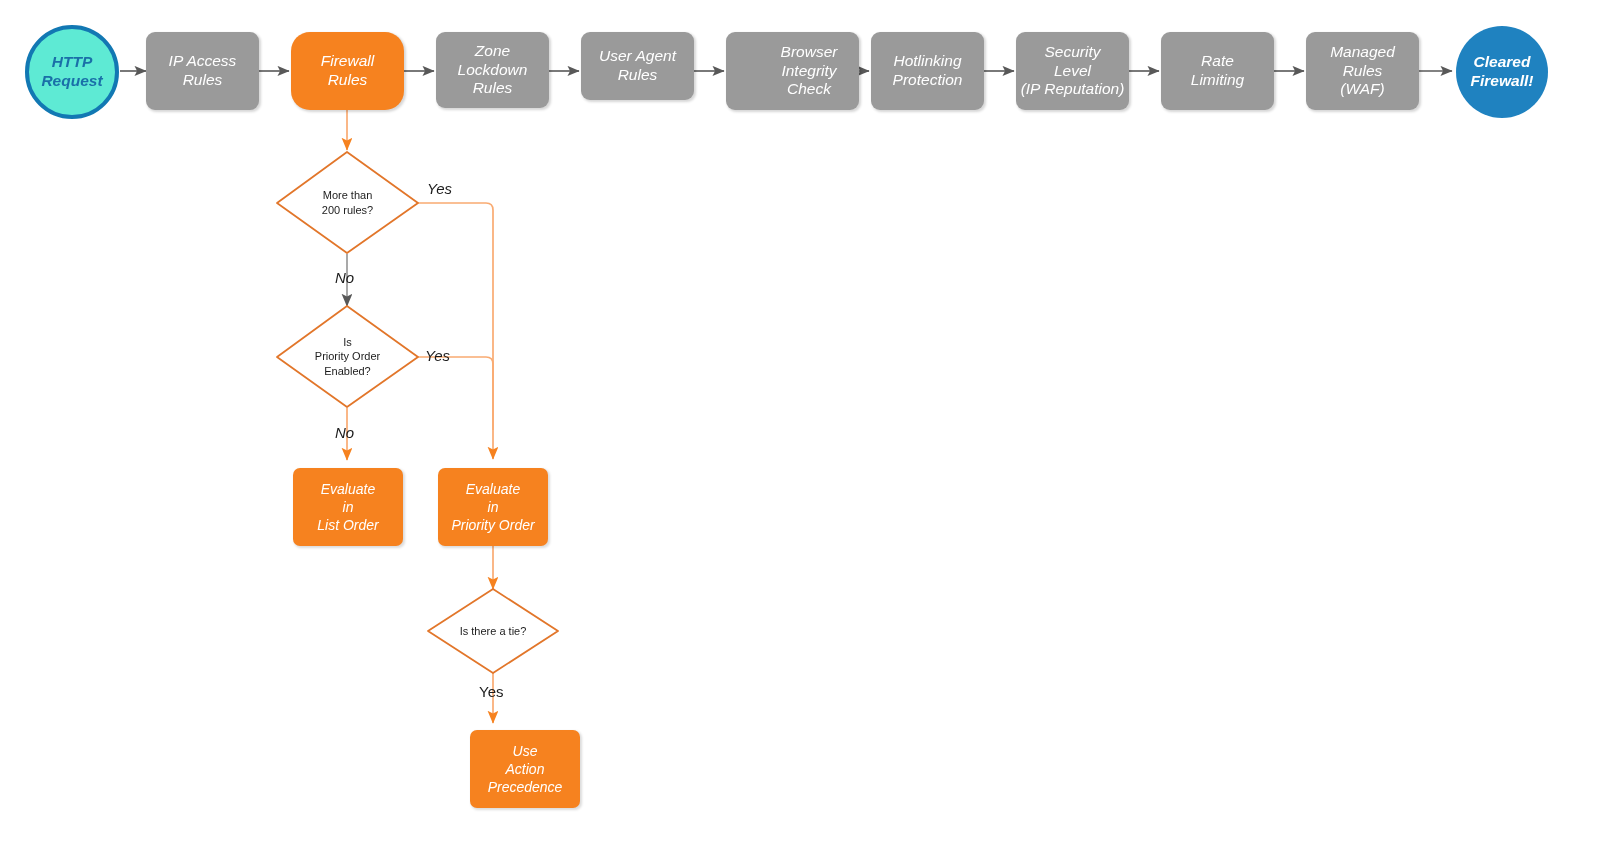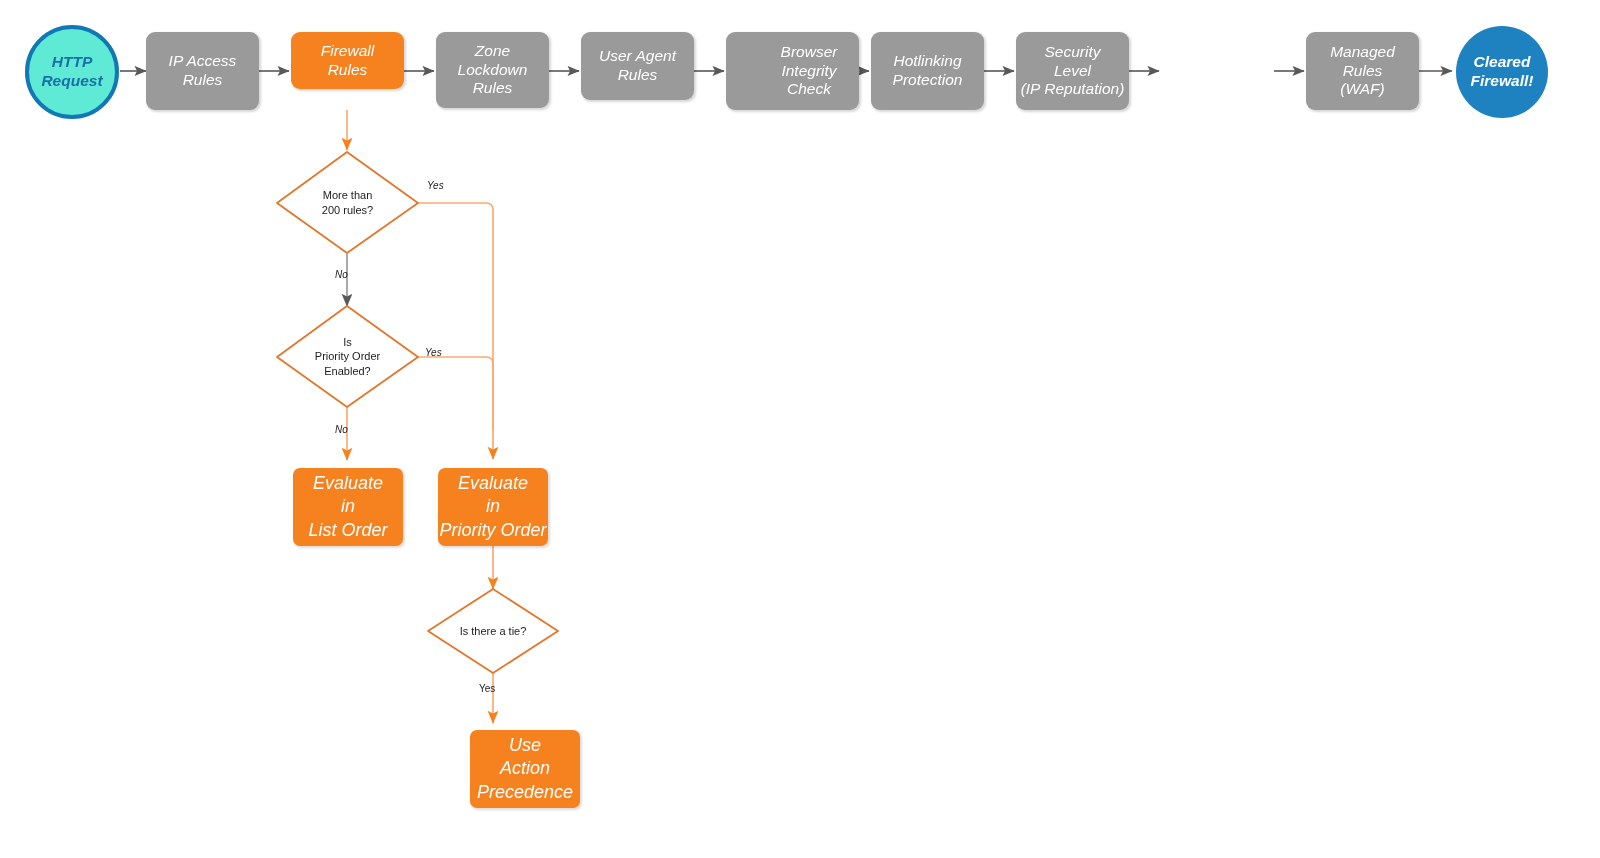--- a/index.html
+++ b/index.html
@@ -98,34 +98,34 @@
   }
 
   
   .result {
     position: absolute;
     box-sizing: border-box;
     background: #f6821f;
     border-radius: 7px;
     color: #ffffff;
     font-style: italic;
-    font-size: 18px;
+    font-size: 14px;
     display: flex;
     align-items: center;
     justify-content: center;
     text-align: center;
     line-height: 1.3;
     white-space: pre-line;
     box-shadow: 1.5px 1.5px 2.5px rgba(0,0,0,0.14);
   }
 
   
   .edge-label {
     position: absolute;
-    font-size: 10px;
+    font-size: 15px;
     font-style: italic;
     color: #1c1c1c;
     white-space: nowrap;
   }
   .edge-label.upright {
     font-style: normal;
   }
 </style>
 </head>
 <body>
@@ -193,21 +193,21 @@
   <div class="terminator outline" style="left:25px; top:25px; width:94px; height:94px;">
     <span>HTTP
 Request</span>
   </div>
 
   <div class="node stage" style="left:146px; top:32px; width:113px; height:78px;">
     <span>IP Access
 Rules</span>
   </div>
 
-  <div class="node stage accent" style="left:291px; top:32px; width:113px; height:57px;">
+  <div class="node stage accent" style="left:291px; top:32px; width:113px; height:78px;border-radius:19px;">
     <span>Firewall
 Rules</span>
   </div>
 
   <div class="node stage" style="left:436px; top:32px; width:113px; height:76px;">
     <span>Zone
 Lockdown
 Rules</span>
   </div>
 
@@ -226,20 +226,24 @@
     <span>Hotlinking
 Protection</span>
   </div>
 
   <div class="node stage" style="left:1016px; top:32px; width:113px; height:78px;">
     <span>Security
 Level
 (IP Reputation)</span>
   </div>
 
+  <div class="node stage" style="left:1161px; top:32px; width:113px; height:78px;">
+    <span>Rate
+Limiting</span>
+  </div>
 
   <div class="node stage" style="left:1306px; top:32px; width:113px; height:78px;">
     <span>Managed
 Rules
 (WAF)</span>
   </div>
 
   <div class="terminator filled" style="left:1456px; top:26px; width:92px; height:92px;">
     <span>Cleared
 Firewall!</span>

